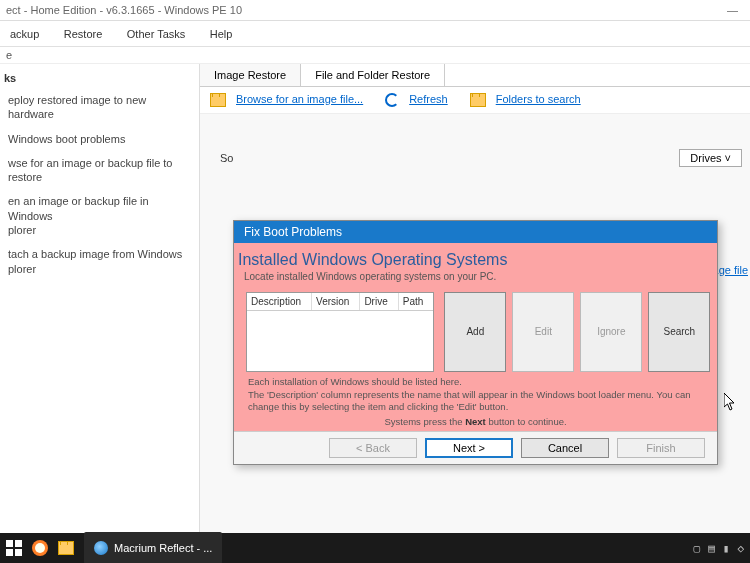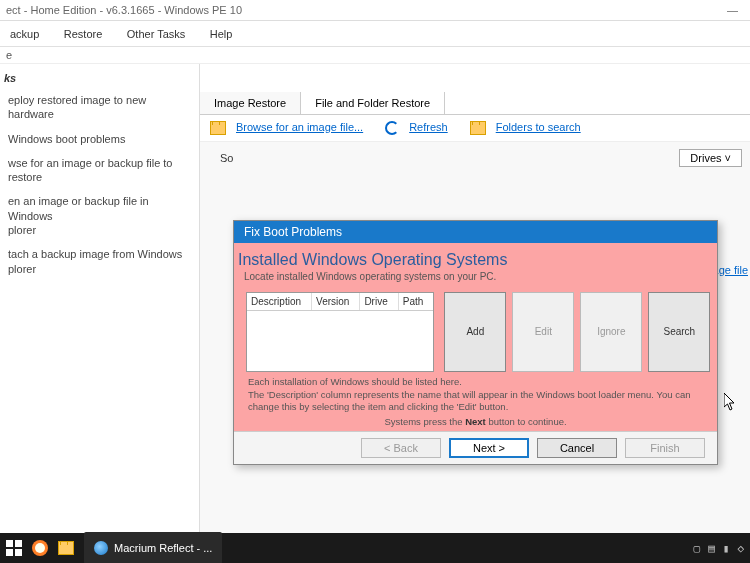--- a/index.html
+++ b/index.html
@@ -6,25 +6,25 @@
   body { width: 750px; height: 563px; background: #f0f0f0; overflow: hidden; position: relative; }
 
   
   .titlebar { background: #fff; padding: 4px 6px; font-size: 11px; color: #666; border-bottom: 1px solid #ddd; }
   .titlebar-dash { position: absolute; right: 12px; top: 4px; color: #666; }
   .menubar { background: #fff; padding: 3px 0; border-bottom: 1px solid #e0e0e0; }
   .menubar span { display: inline-block; padding: 3px 10px; font-size: 11px; color: #333; cursor: pointer; }
   .sub-e { background:#fff; font-size:11px; color:#555; padding:2px 6px; border-bottom:1px solid #eee;}
   .layout { display: flex; height: calc(100% - 90px); }
   .sidebar { width: 200px; background: #fff; border-right: 1px solid #ddd; font-size: 11px; }
-  .sidebar .hdr { font-weight: bold; padding: 8px 4px 4px; color: #333; font-style: italic; }
+  .sidebar .hdr { font-weight: bold; padding: 8px 4px 4px; color: #333; }
   .sidebar .item { padding: 5px 4px 5px 8px; color: #444; cursor: pointer; line-height: 1.3; }
   .mainpane { flex: 1; background: #f8f8f8; position: relative; }
   .tabs { display: flex; border-bottom: 1px solid #ccc; font-size: 11px; background:#fff; }
-  .tabs .tab { padding: 5px 14px; background: #fff; border-right: 1px solid #ccc; cursor: pointer; margin-top: 28px; }
+  .tabs .tab { padding: 5px 14px; background: #fff; border-right: 1px solid #ccc; cursor: pointer; }
   .tabs .tab.active { background: #f8f8f8; }
   .toolbar { display: flex; align-items: center; gap: 22px; padding: 6px 10px; font-size: 11px; background:#fff; border-bottom:1px solid #eee;}
   .toolbar a { color: #0066cc; text-decoration: underline; cursor: pointer; margin-left: 6px; }
   .toolbar .ico { display: inline-block; width: 16px; height: 14px; background: #ffcc66; border: 1px solid #d9a000; margin-right: 4px; vertical-align: middle; position: relative; }
   .toolbar .ico::before { content:""; position:absolute; top:-1px; left:1px; width:6px; height:3px; background:#ffcc66; border:1px solid #d9a000; border-bottom:none;}
   .toolbar .refresh-ico { width:14px; height:14px; border:2px solid #0066cc; border-radius:50%; border-right-color:transparent; display:inline-block; vertical-align:middle; margin-right:4px; position:relative;}
   .so-label { position:absolute; left:20px; top:88px; font-size:11px; color:#333;}
   .drives-sel { position:absolute; right:8px; top:85px; font-size:11px; border:1px solid #aaa; padding:2px 10px; background:#fff; }
   .imgfile-link { position:absolute; right:2px; top:200px; font-size:11px; color:#0066cc; text-decoration:underline; cursor:pointer;}
 
@@ -38,21 +38,21 @@
   .listbox { flex: 1; border: 1px solid #999; background: #fff; font-size: 10px; }
   .listhdr { display: flex; border-bottom: 1px solid #ccc; }
   .listhdr span { padding: 3px 10px 3px 4px; border-right: 1px solid #ddd; color:#333; }
   .sidebtns { display: flex; flex-direction: row; gap: 6px; }
   .sidebtns button { width: 62px; font-size: 10px; padding: 2px 0; background:#e6e6e6; border:1px solid #888; color:#333; }
   .sidebtns button:disabled { color:#999; border-color:#bbb; background:#f0f0f0;}
   .dlg-note { font-size: 9.5px; color:#555; padding: 2px 14px; line-height:1.35; }
   .dlg-note .c { text-align:center; margin-top:2px;}
   .dlg-note b { color:#333; }
   .dlg-foot { display:flex; justify-content:flex-end; gap:8px; padding:6px 12px; border-top:1px solid #ccc; background:#f4f4f4;}
-  .dlg-foot button { width:80px; font-size:11px; padding:3px 0; background:#e6e6e6; border:1px solid #888; }
+  .dlg-foot button { width:88px; font-size:11px; padding:3px 0; background:#e6e6e6; border:1px solid #888; }
   .dlg-foot button.primary { border:1px solid #1979ca; background:#fff; box-shadow:0 0 0 1px #1979ca inset;}
   .dlg-foot button:disabled { color:#999; border-color:#bbb; background:#f0f0f0;}
 
   
   .taskbar { position: absolute; left: 0; right: 0; bottom: 0; height: 30px; background: #1a1a1a; display: flex; align-items: center; padding: 0 6px; gap: 10px; }
   .taskbar .win-ico svg { display:block; }
   .taskbar .ff { width:16px; height:16px; background:#ff7f27; border-radius:50%; position:relative;}
   .taskbar .ff::after{content:"";position:absolute;inset:3px;border-radius:50%;background:#ffe;}
   .taskbar .folder { width:16px; height:14px; background:#ffcc66; border:1px solid #d9a000; position:relative;}
   .taskbar .folder::before{content:"";position:absolute;top:-1px;left:1px;width:6px;height:3px;background:#ffcc66;border:1px solid #d9a000;border-bottom:none;}

